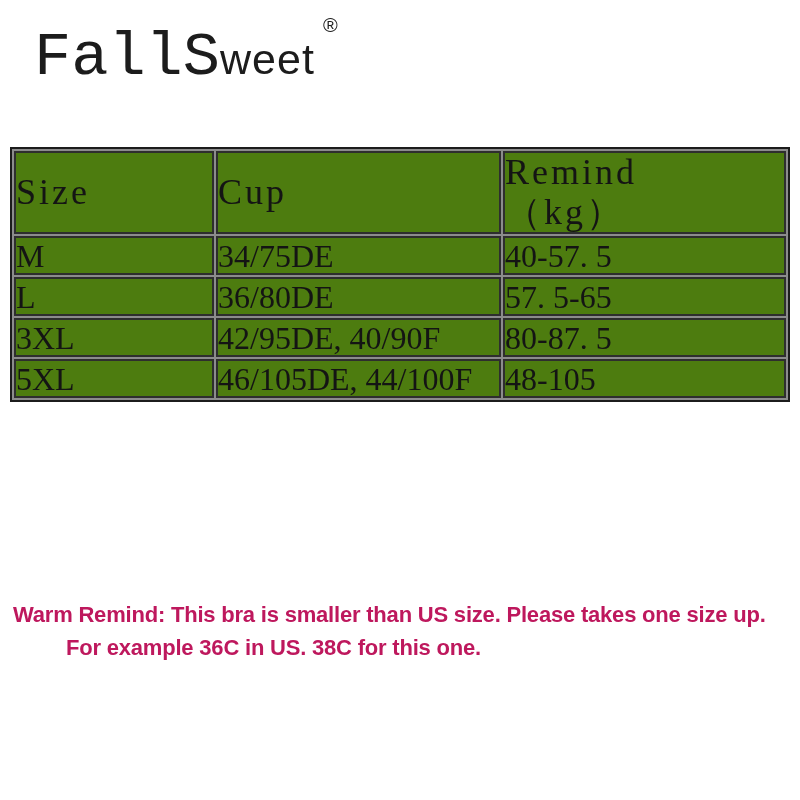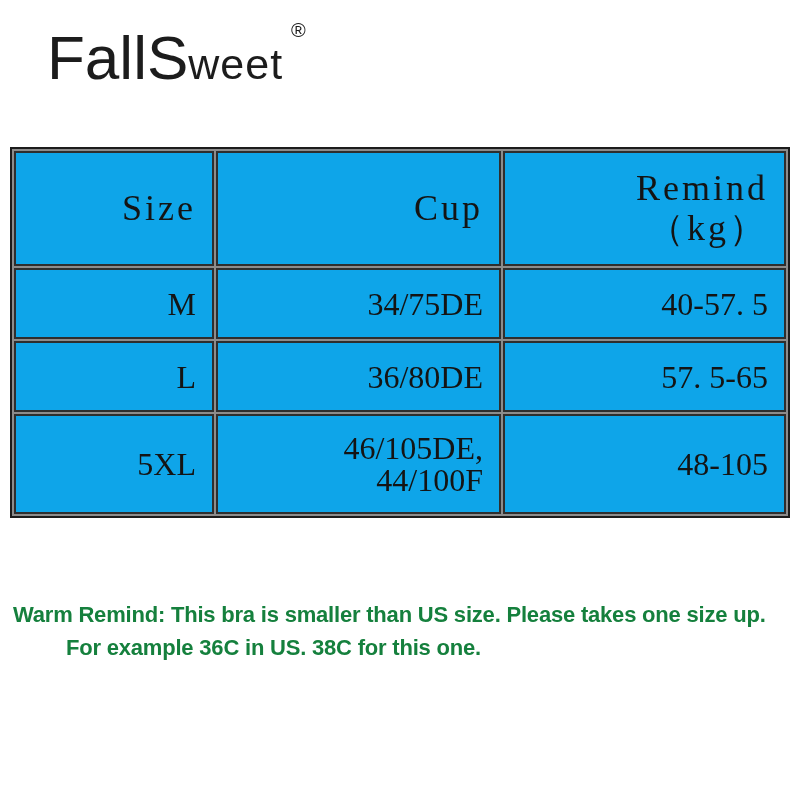--- a/index.html
+++ b/index.html
@@ -19,25 +19,24 @@
 
   
   .logo {
     position: absolute;
     top: 22px;
     left: 34px;
     white-space: nowrap;
     color: #1c1c1c;
   }
   .logo-part1 {
-    font-family: Liberation Sans, sans-serif;
+    font-family: Liberation Mono, monospace;
     font-size: 62px;
     font-weight: 400;
     letter-spacing: 0px;
-    margin-left: 13px;
   }
   .logo-part2 {
     font-family: "Liberation Sans", "DejaVu Sans", sans-serif;
     font-size: 43px;
     font-weight: 400;
     letter-spacing: 1px;
     text-align: right;
   }
   .reg-mark {
     font-family: "Liberation Sans", "DejaVu Sans", sans-serif;
@@ -53,25 +52,25 @@
     top: 147px;
     left: 10px;
     width: 780px;
     border-collapse: separate;
     border-spacing: 2px;
     background: #8c8c8c;           
     border: 2px solid #1c1c1c;
     table-layout: fixed;
   }
   .size-table th, .size-table td {
-    background: #0ea5e9;
+    background: #4d7c0f;
     border: 2px solid #2e2e2e;
-    text-align: right;
+    text-align: left;
     vertical-align: middle;
-    padding: 16px;
+    padding: 0;
     overflow: hidden;
   }
   .size-table th {
     height: 78px;
     font-size: 36px;
     font-weight: 500;
     letter-spacing: 3px;
     line-height: 1.1;
   }
   .size-table td {
@@ -130,25 +129,30 @@
         <td>M</td>
         <td>34/75DE</td>
         <td>40-57. 5</td>
       </tr>
       <tr>
         <td>L</td>
         <td>36/80DE</td>
         <td>57. 5-65</td>
       </tr>
       <tr>
+        <td>3XL</td>
+        <td>42/95DE, 40/90F</td>
+        <td>80-87. 5</td>
+      </tr>
+      <tr>
         <td>5XL</td>
         <td>46/105DE, 44/100F</td>
         <td>48-105</td>
       </tr>
     </tbody>
   </table>
 
-  <div class="notice" style="color: #15803d;">
+  <div class="notice" style="color: #be185d;">
     <div class="notice-line1">Warm Remind: This bra is smaller than US size. Please takes one size up.</div>
     <div class="notice-line2">For example 36C in US. 38C for this one.</div>
   </div>
 
 </div>
 
 </body></html>

